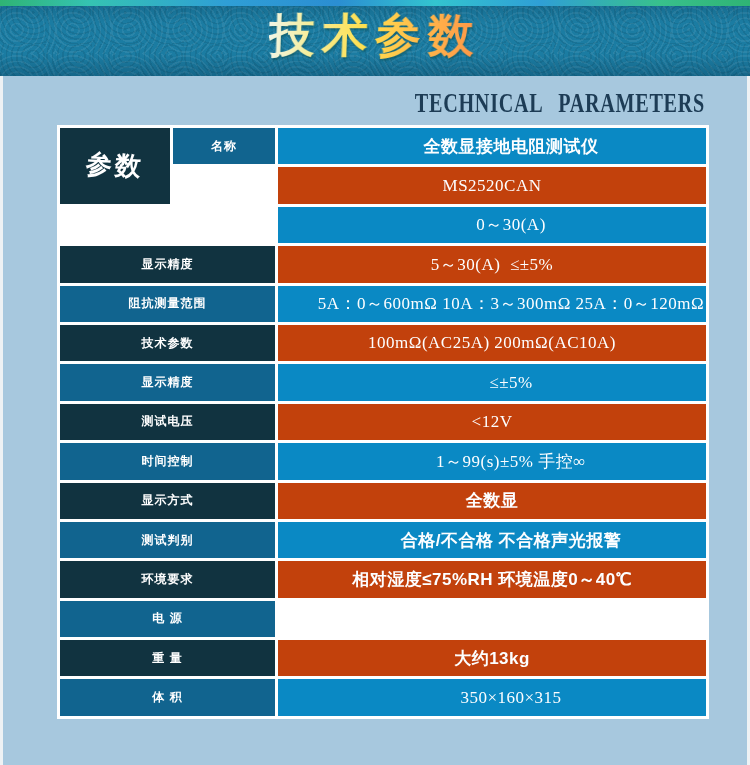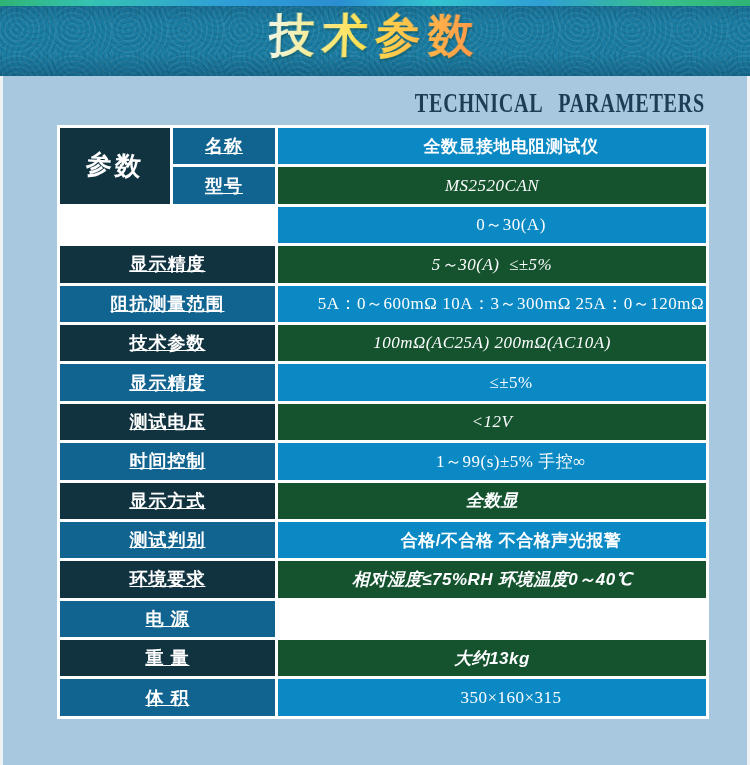--- a/index.html
+++ b/index.html
@@ -50,22 +50,22 @@
     box-sizing:border-box;
     margin:9px 0 0 54px;width:652px;
     background:#ffffff;padding:3px;
     display:grid;grid-template-columns:110px 102px 1fr;
     grid-auto-rows:36.4px;gap:3px;
   }
   .cell{display:flex;align-items:center;justify-content:center;overflow:hidden;}
   .h-dark{background:#113340;}
   .h-mid{background:#11648f;}
   .v-med{background:#0a89c4;padding-left:38px;}
-  .v-light{background:#14532d;font-style:italic;}
-  .label{color:#ffffff;font-weight:700;font-size:18px;letter-spacing:1px;text-decoration:underline;}
+  .v-light{background:#c2410c;}
+  .label{color:#ffffff;font-weight:700;font-size:12px;letter-spacing:1px;}
   .value{
     color:#fdfeff;font-family:"Liberation Serif", serif;
     font-size:17px;letter-spacing:0.5px;white-space:pre;
   }
   .value.cjk{font-family:"Liberation Sans", sans-serif;font-weight:700;font-size:17px;}
   .param-cell{
     grid-column:1;grid-row:1/3;
     color:#fff;font-weight:700;font-size:26px;letter-spacing:3px;
   }
   .param-cell span{display:inline-block;transform:rotate(3deg) skewX(-4deg);}
@@ -93,21 +93,20 @@
   </div>
 
   <div class="spec-table">
     <div class="cell h-dark param-cell">
       <span>参数</span>
     </div>
 
     <div class="cell h-mid label c2 r1">名称</div>
     <div class="cell v-med value cjk c3 r1">全数显接地电阻测试仪</div>
 
-    <div class="cell h-mid label c2 r2">型号</div>
     <div class="cell v-light value c3 r2">MS2520CAN</div>
 
     <div class="cell v-med value c3 r3">0～30(A)</div>
 
     <div class="cell h-dark label span2 r4">显示精度</div>
     <div class="cell v-light value c3 r4">5～30(A)  ≤±5%</div>
 
     <div class="cell h-mid label span2 r5">阻抗测量范围</div>
     <div class="cell v-med value c3 r5">5A：0～600mΩ 10A：3～300mΩ 25A：0～120mΩ</div>
 

